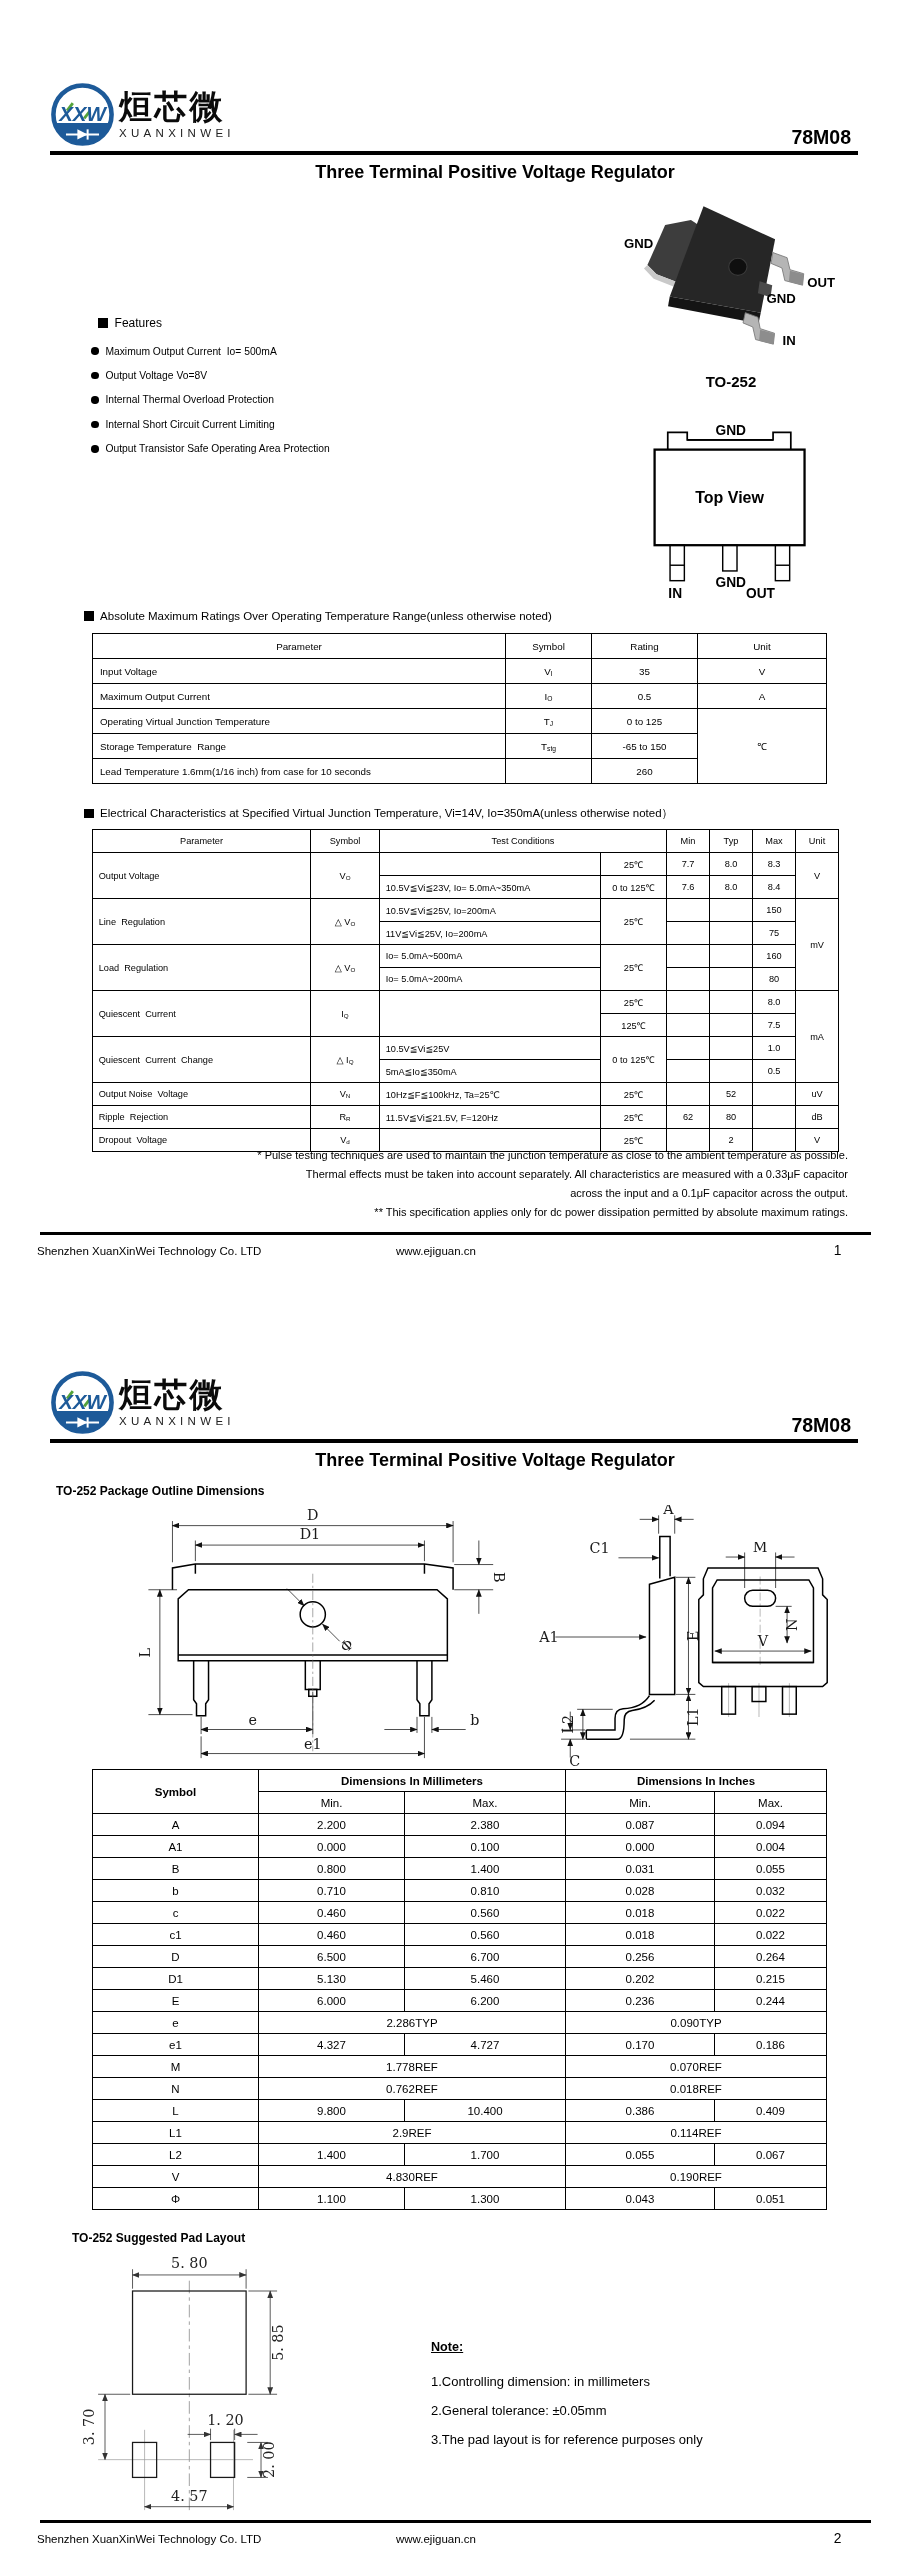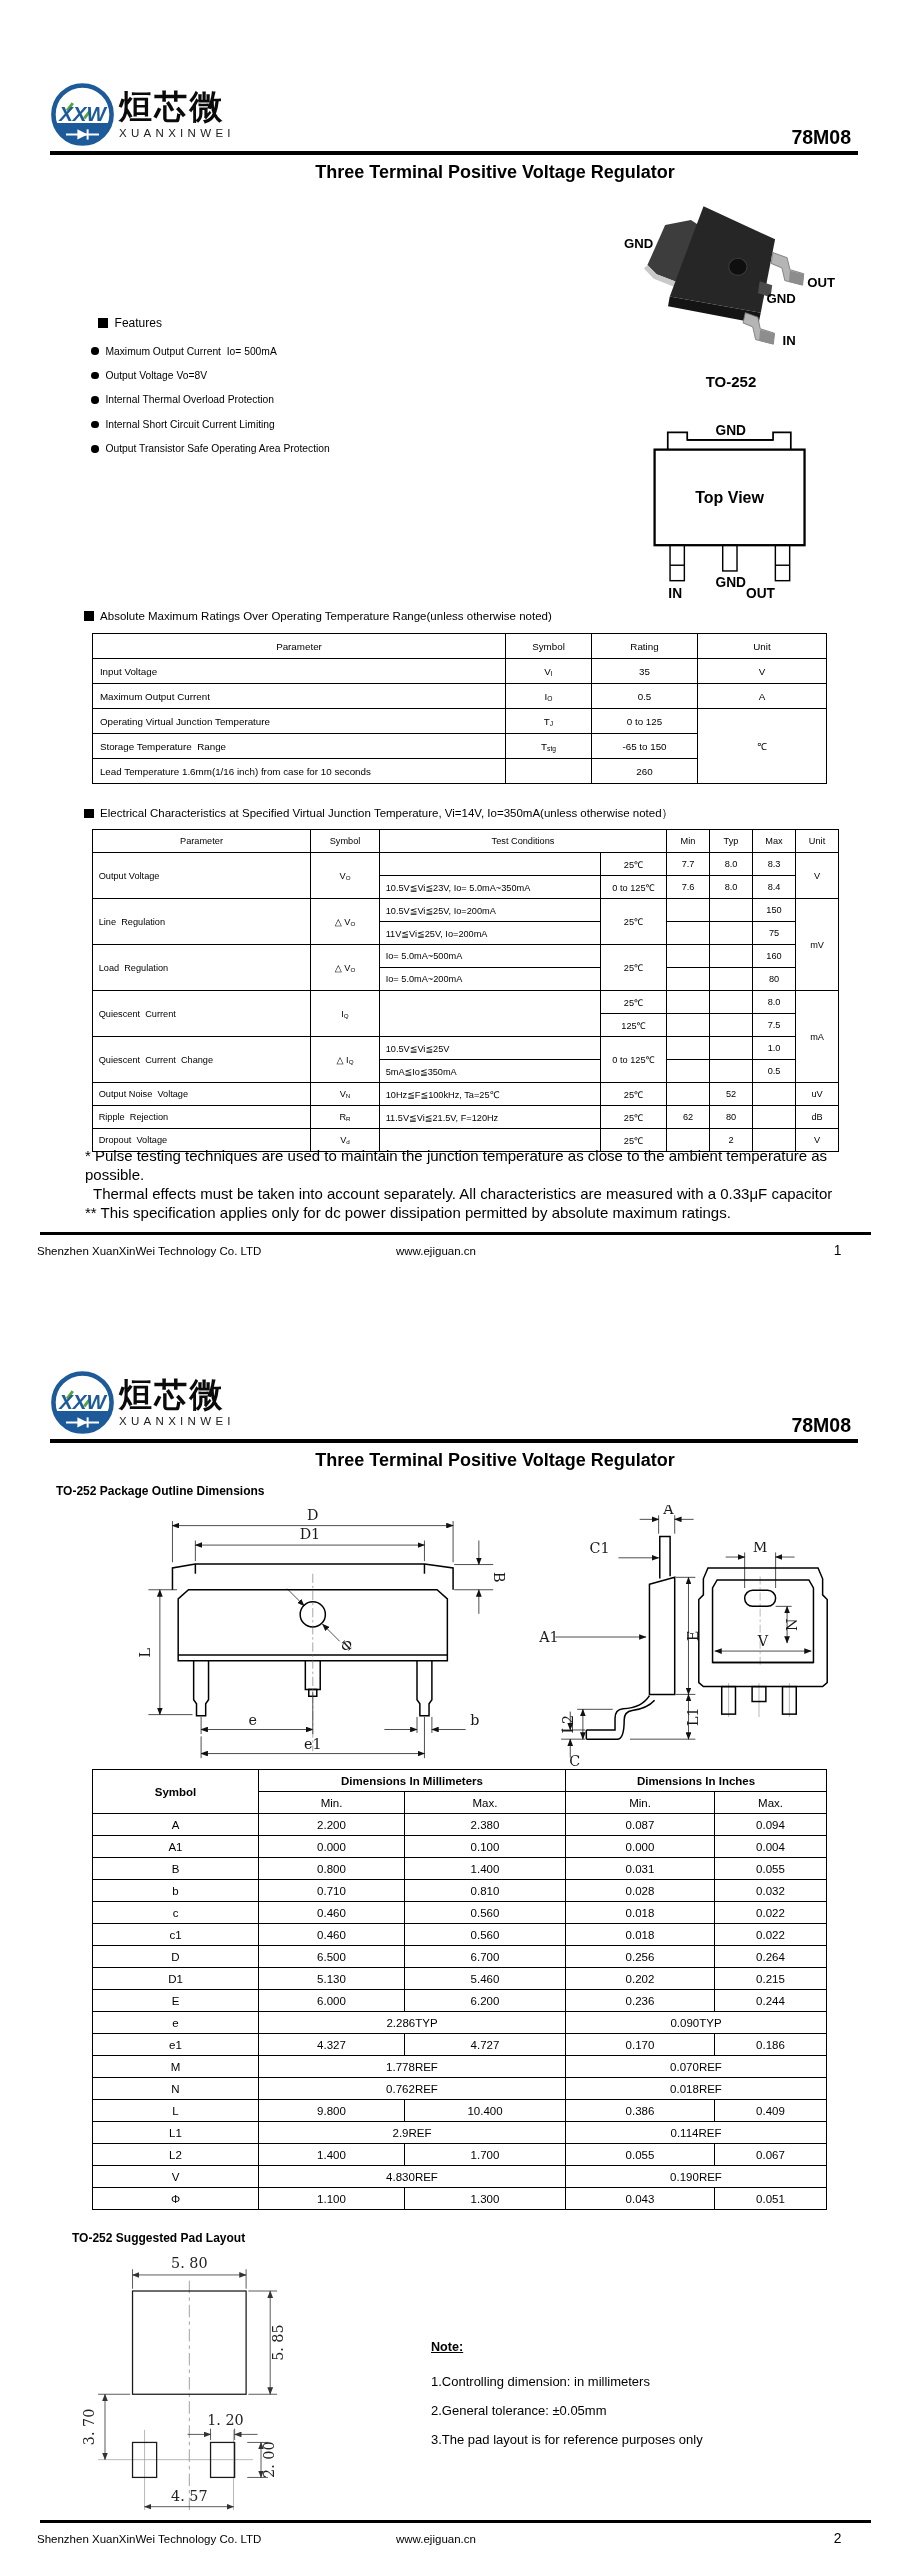--- a/index.html
+++ b/index.html
@@ -30,21 +30,21 @@
   table.elec td,table.elec th{height:20px;font-size:9.2px;text-align:center;}
   table.elec thead th{border-bottom-width:1.7px;}
   table.elec tr.g td{border-top-width:1.7px;}
   table.elec td.p{text-align:left;padding-left:5.7px;}
   table.elec td.c{text-align:left;padding-left:5.7px;}
   table.dim{border:1.7px solid #000;}
   table.dim td,table.dim th{border-top-width:1.7px;border-bottom-width:1.7px;height:19px;font-size:11.5px;text-align:center;}
   table.dim th{font-weight:bold;}
   .sub{font-size:0.68em;position:relative;top:0.18em;}
   
-  .fn{font-size:15px;line-height:19px;}
+  .fn{font-size:11px;line-height:19px;text-align:right;}
   .fn .ind{padding-left:8px;}
   .footer-txt{font-size:11.5px;}
   
   .cadtxt{font-family:"DejaVu Serif",serif;font-size:25px;fill:#1a1a1a;}
   .pktxt{font-family:"Liberation Sans",sans-serif;font-weight:bold;fill:#000;}
   .padnum{font-family:"DejaVu Serif",serif;font-size:25px;fill:#222;}
   .hd{font-size:12px;font-weight:bold;}
   .note-head{font-size:12.6px;font-weight:bold;text-decoration:underline;}
   .note-item{font-size:13px;line-height:29px;}
 </style>
@@ -320,20 +320,21 @@
         <td>2</td>
         <td></td>
         <td>V</td>
       </tr>
       </tbody>
     </table>
 
     <div class="abspos fn" style="left:85px;top:1146px;width:763px;">
       <div>* Pulse testing techniques are used to maintain the junction temperature as close to the ambient temperature as possible.</div>
       <div class="ind">Thermal effects must be taken into account separately. All characteristics are measured with a 0.33μF capacitor</div>
+      <div class="ind">across the input and a 0.1μF capacitor across the output.</div>
       <div>** This specification applies only for dc power dissipation permitted by absolute maximum ratings.</div>
     </div>
 
     <div class="abspos rule" style="left:40px;top:1232px;width:831px;height:3.4px;"></div>
     <div class="abspos footer-txt" style="left:37px;top:1245px;">Shenzhen XuanXinWei Technology Co. LTD</div>
     <div class="abspos footer-txt" style="left:396px;top:1245px;">www.ejiguan.cn</div>
     <div class="abspos foot" style="left:826px;top:1243px;width:23px;text-align:center;font-size:13.8px;">1</div>
   </section>
 
   <section class="page" id="p2">

